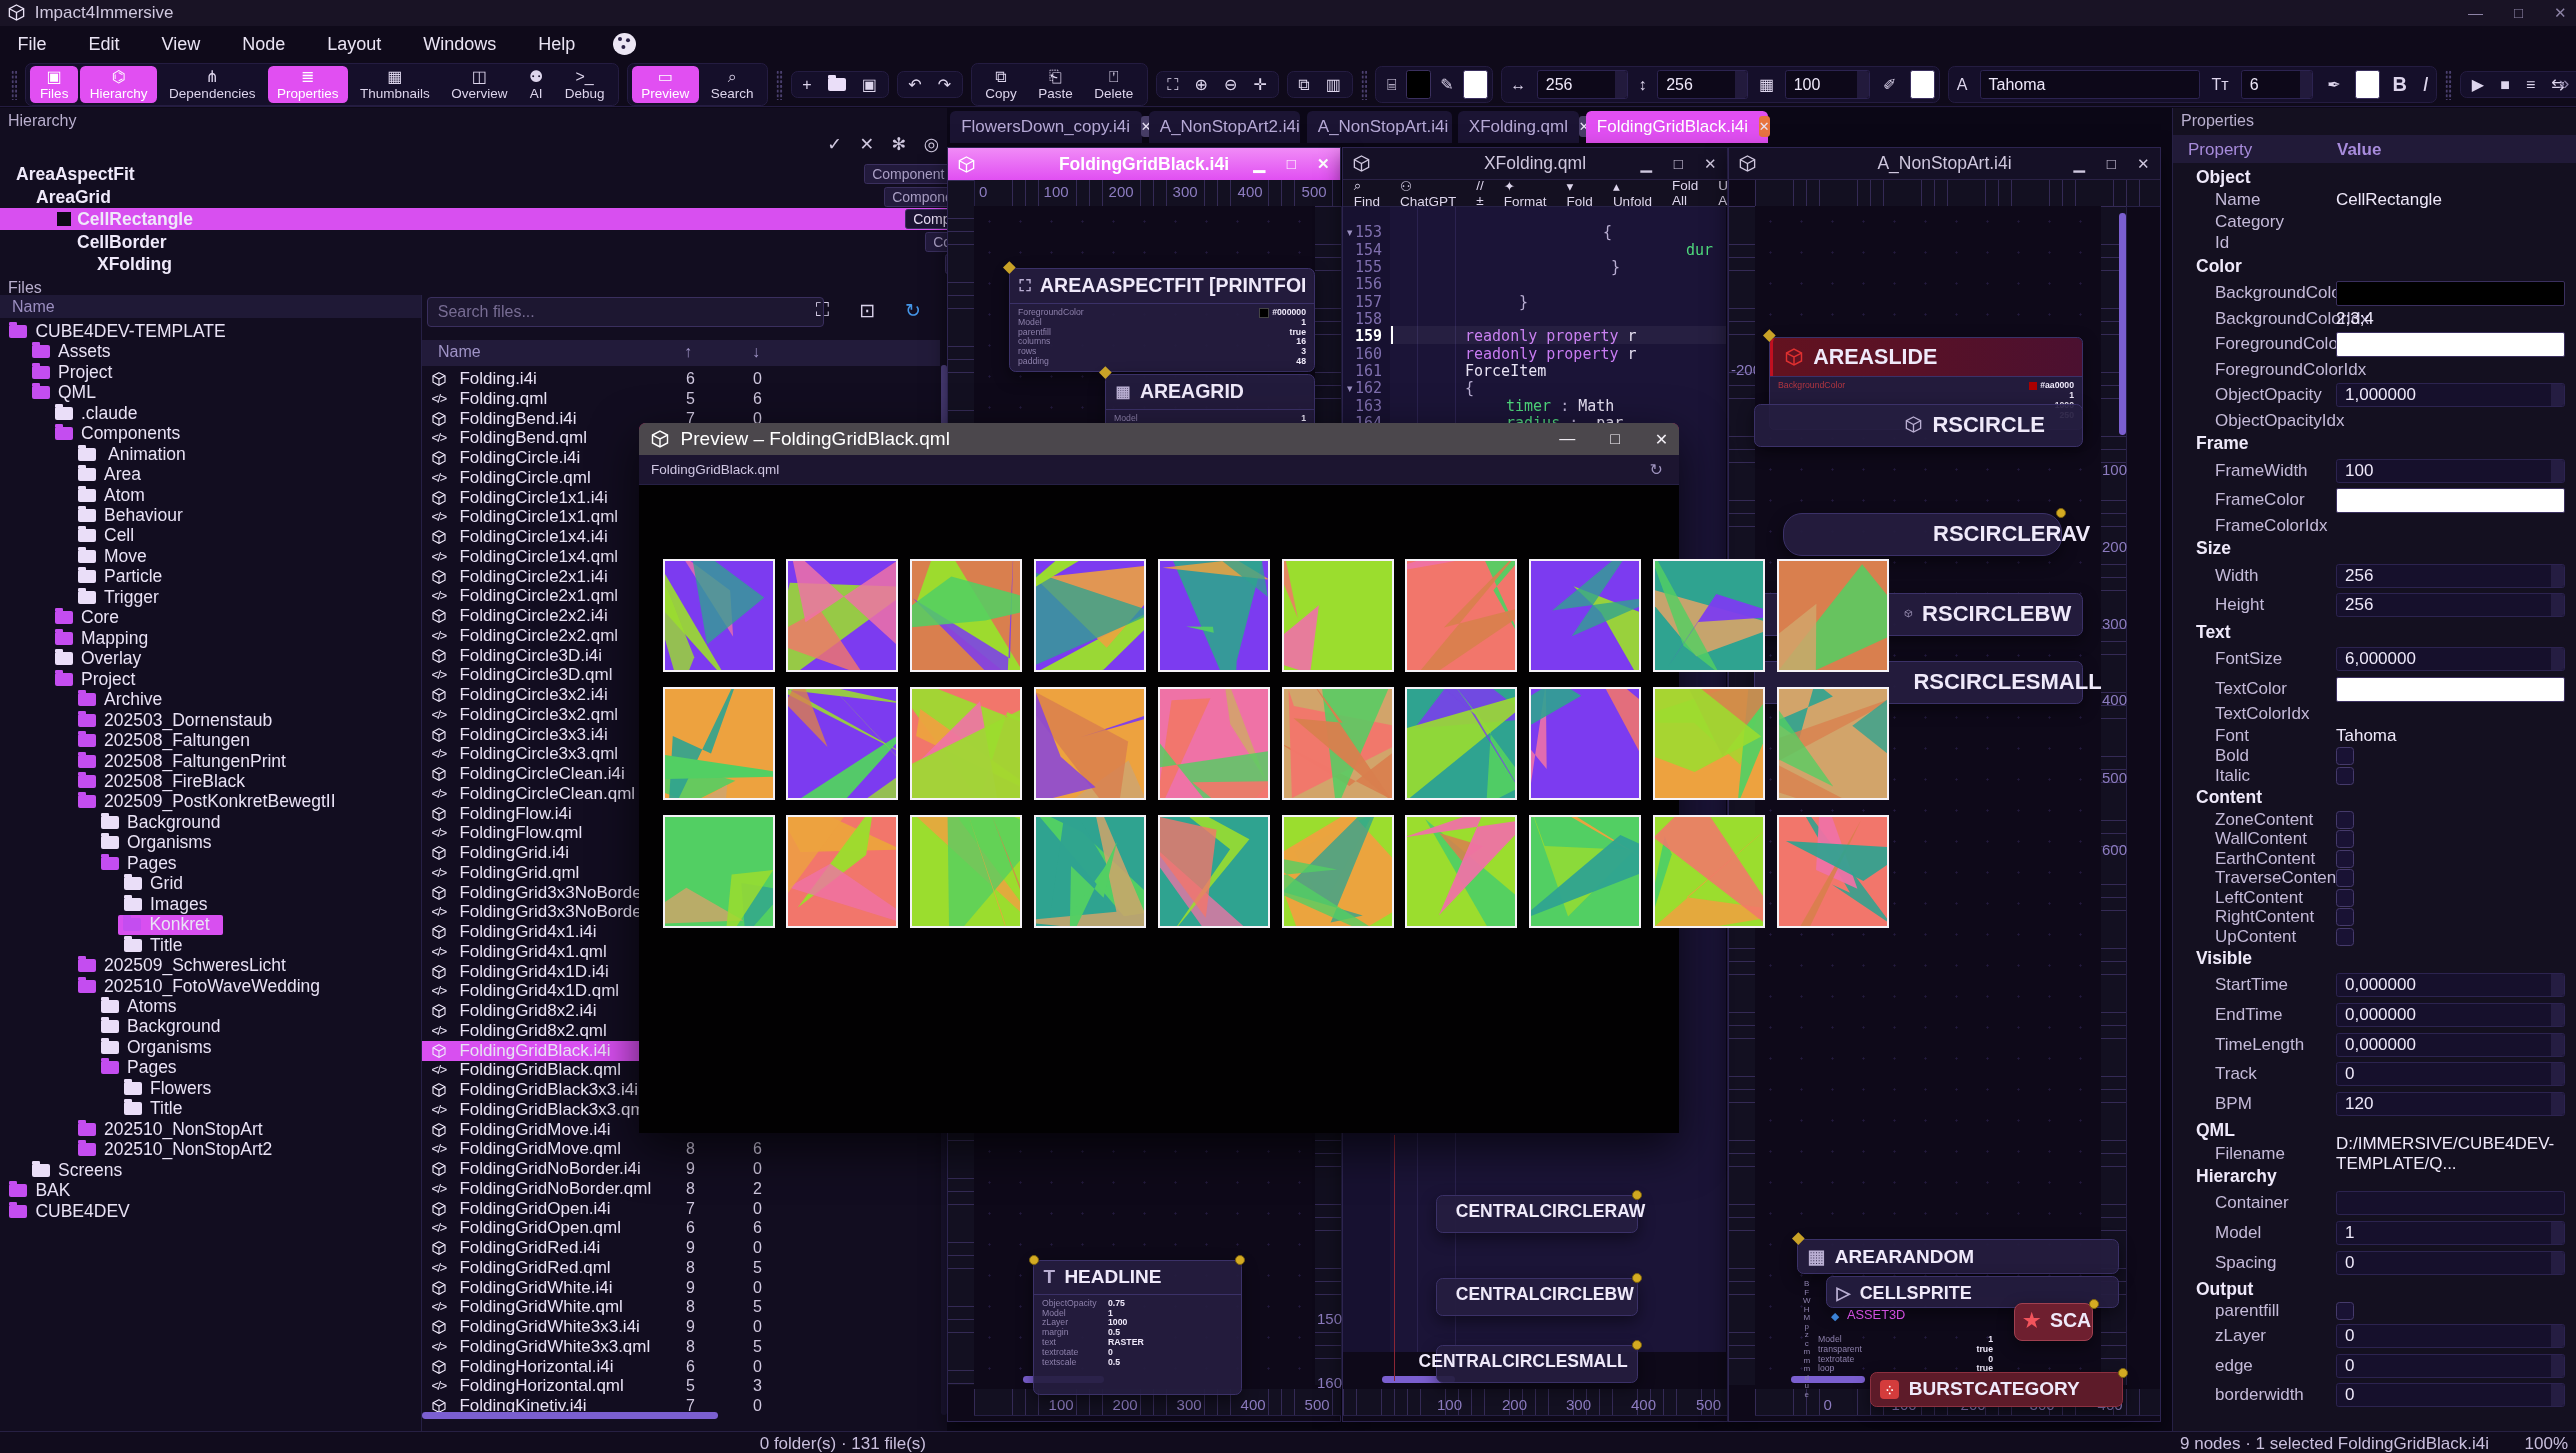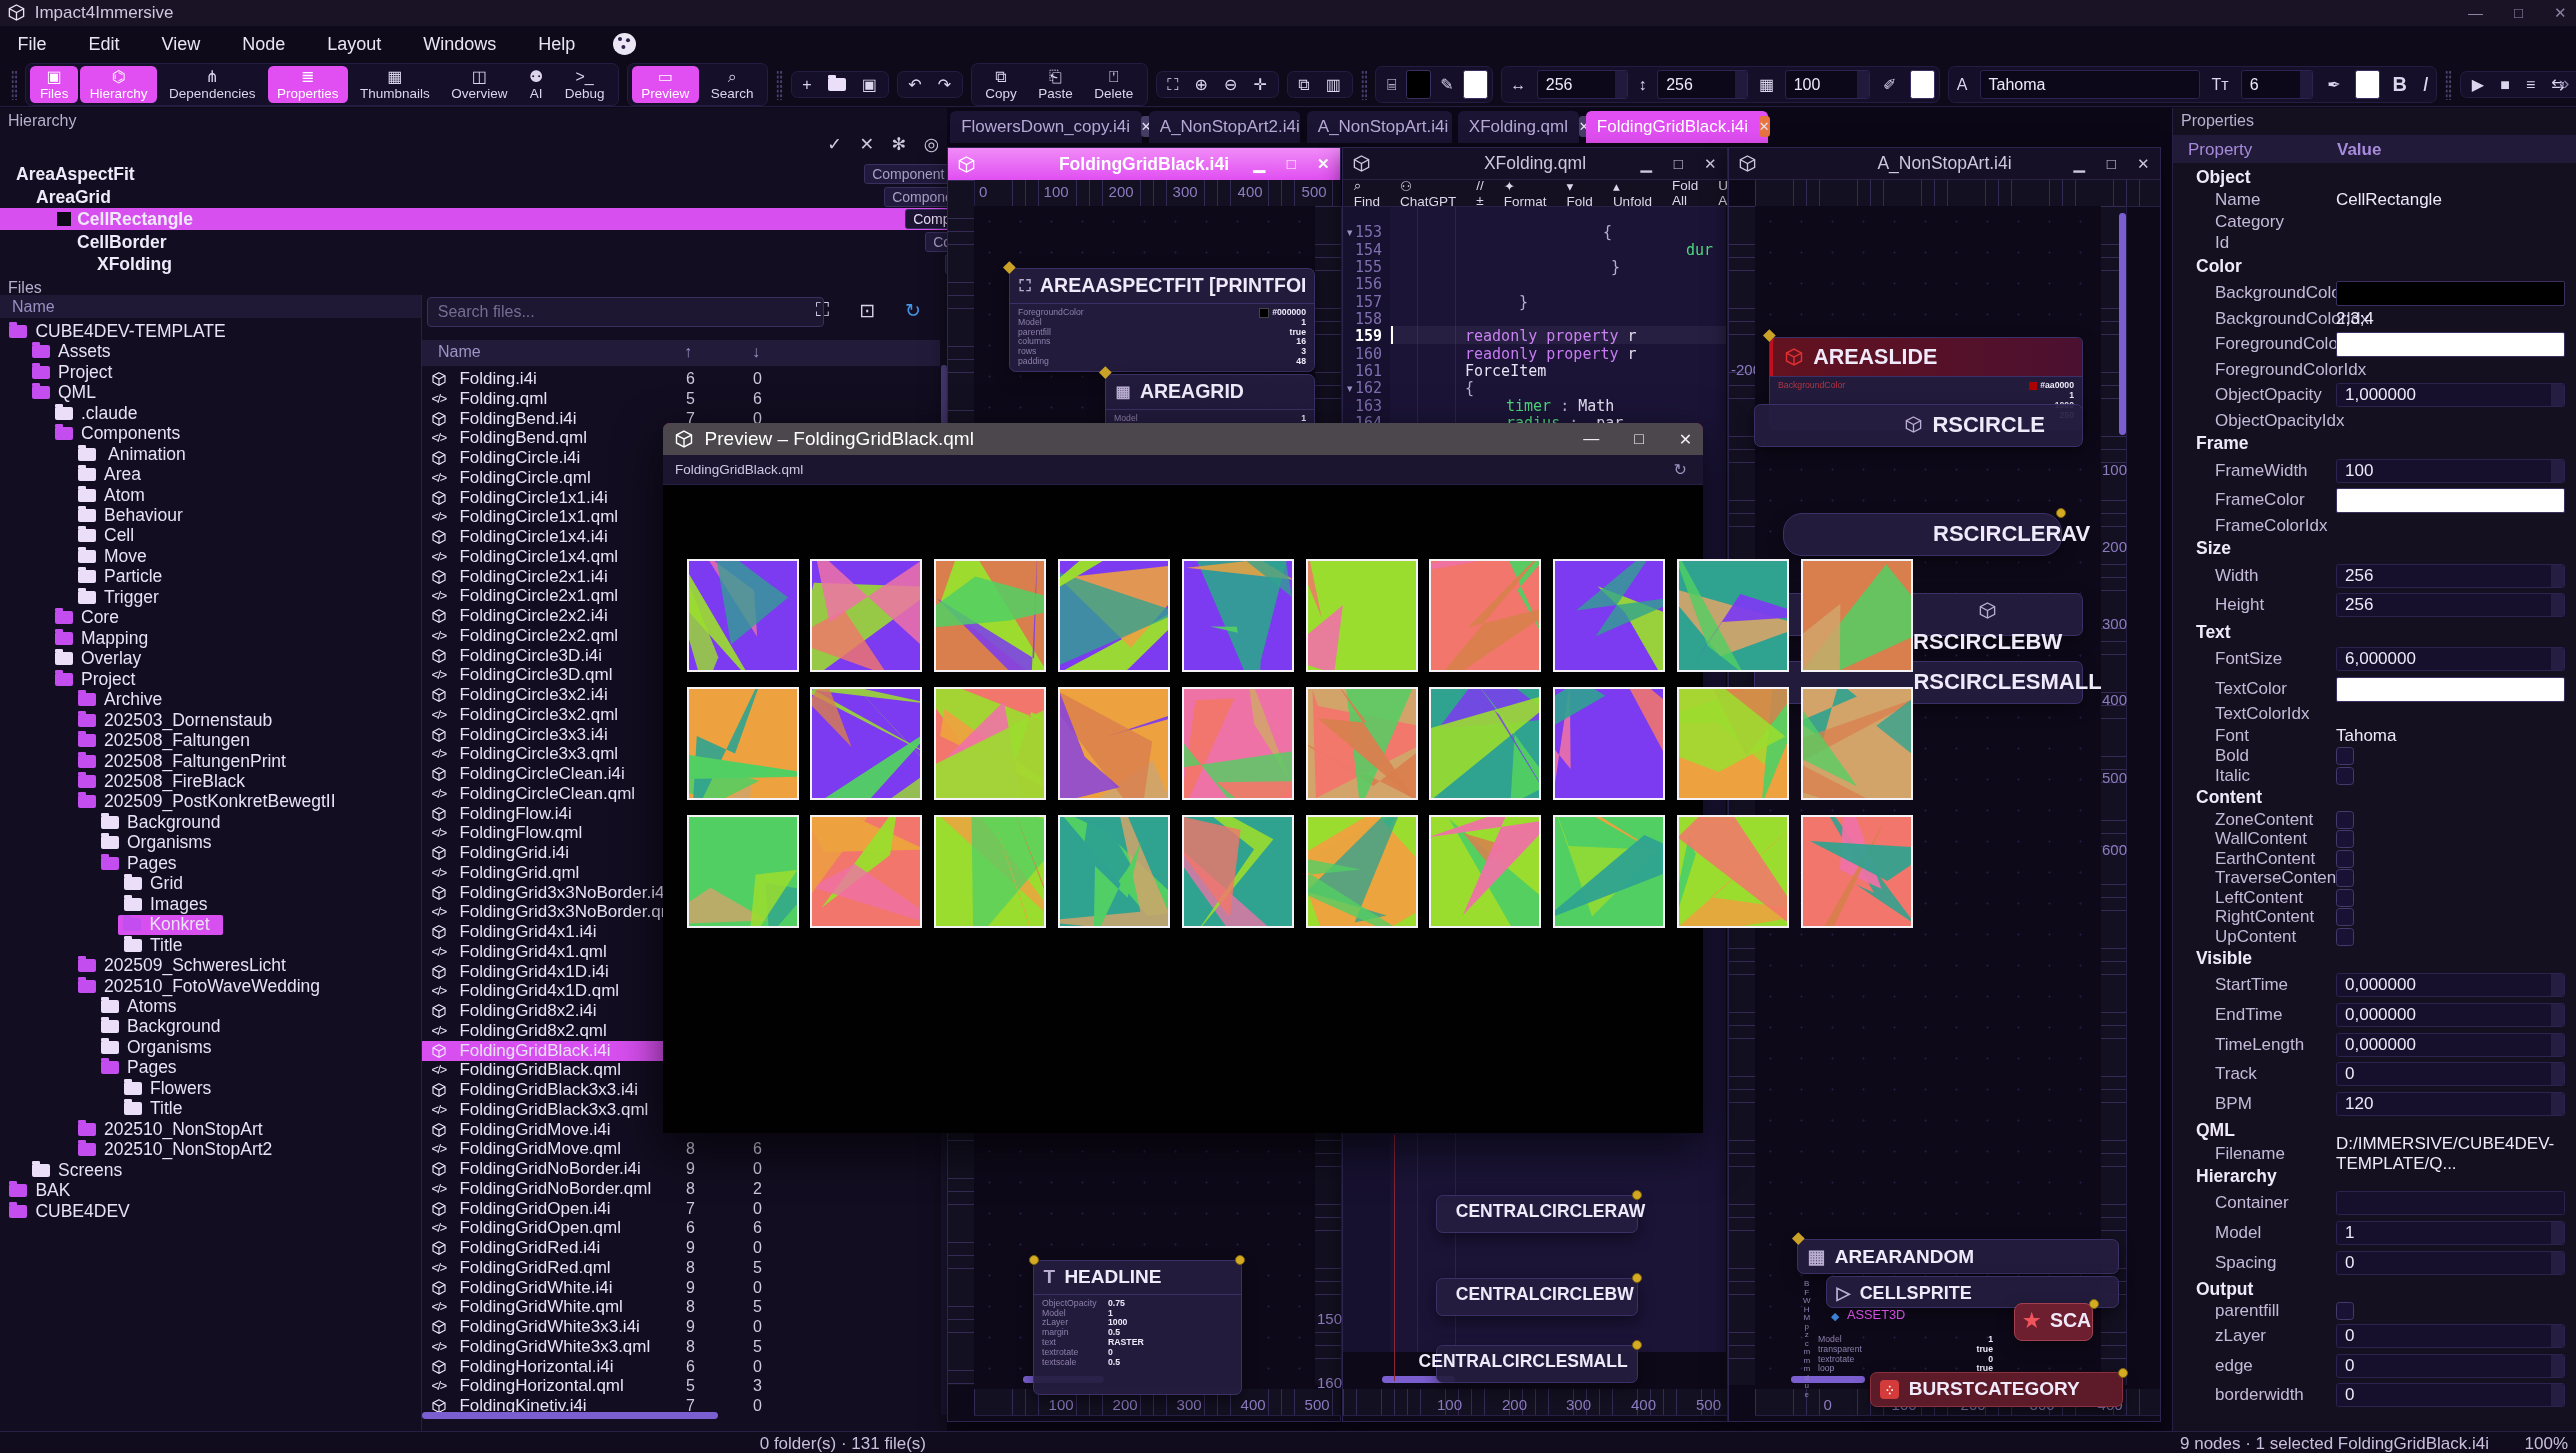--- a/index.html
+++ b/index.html
@@ -86,21 +86,21 @@
   .chip{display:inline-block;width:8px;height:8px;margin-right:2.7px;vertical-align:middle;}
   
   #xf-toolbar{position:absolute;display:flex;align-items:center;gap:20px;font-size:13.5px;color:#ddd5ec;background:#141021;border-bottom:0.7px solid #262045;padding-left:10.8px;box-sizing:border-box;}
   .gutter{position:absolute;background:#171130;border-right:0.7px solid #262045;}
   .lnum{position:absolute;right:8px;font-size:15px;color:#7f6fae;font-family:"DejaVu Sans Mono",monospace;}
   .lnum.cur{color:#fff;font-weight:bold;}
   .codeln{position:absolute;font-size:15px;font-family:"DejaVu Sans Mono",monospace;white-space:pre;}
   .kw{color:#c87bf2;}.gg{color:#4fd87c;}.br{color:#b9aed2;}.pl{color:#e8e2f4;}
   .foldarrow{position:absolute;font-size:10.8px;color:#9a8fc0;}
   
-  #preview{left:639px;top:423px;width:1040px;height:710px;border-radius:6.7px 6.7px 2.7px 2.7px;box-shadow:0 16px 47px rgba(0,0,0,.65);background:#be185d;margin-left:24px;}
+  #preview{left:639px;top:423px;width:1040px;height:710px;border-radius:6.7px 6.7px 2.7px 2.7px;box-shadow:0 16px 47px rgba(0,0,0,.65);background:#be185d;}
   #pv-title{position:absolute;left:0;top:0;width:100%;height:32px;background:#4b474c;border-radius:6.7px 6.7px 0 0;display:flex;align-items:center;gap:10.8px;padding:0 10.8px;box-sizing:border-box;color:#fff;font-size:19px;}
   #pv-title .wc{position:absolute;right:10.8px;display:flex;gap:35px;font-size:16px;color:#f2eff5;}
   #pv-tabs{position:absolute;left:0;top:32px;width:100%;height:30px;background:#1c1530;border-bottom:0.7px solid #262045;display:flex;align-items:center;padding:0 12px;box-sizing:border-box;font-size:13.5px;color:#cfc6e2;}
   #pv-tabs .rf{position:absolute;right:16px;color:#9d92bd;font-size:16px;}
   .tile{position:absolute;width:112px;height:113px;border:2px solid #f5f2f7;box-sizing:border-box;overflow:hidden;}
   .tile svg{width:100%;height:100%;display:block;}
   
   #props{left:2172px;top:108px;width:404px;height:1323px;background:#141020;border-left:0.7px solid #262045;}
   #props .hdr{position:absolute;left:0;top:27px;width:404px;height:28px;background:#211a38;color:#a78bdb;font-size:17px;}
   .prow{position:absolute;left:0;width:404px;display:flex;align-items:center;box-sizing:border-box;}
@@ -1255,21 +1255,21 @@
           <span>RSCIRCLE</span>
         </div>
   </div>
       <div class="gn" style="left:836px;top:405px;width:279px;height:43px;border-radius:19px;">
     <div class="hd" style="font-size:22px;padding:6.7px 10.8px 6.7px 149px;white-space:nowrap;">
           <span>RSCIRCLERAV</span>
         </div>
   </div>
       <div class="dot" style="left:1109px;top:400px;"></div>
       <div class="gn" style="left:807px;top:485px;width:329px;height:43px;">
-    <div class="hd" style="font-size:22px;padding:6.7px 10.8px 6.7px 149px;white-space:nowrap;flex-direction:column;">
+    <div class="hd" style="font-size:22px;padding:6.7px 10.8px 6.7px 149px;white-space:nowrap;">
           <svg width="19" height="19" viewBox="0 0 24 24" fill="none" stroke="#b9aed2" stroke-width="1.7">
             <path d="M12 2.5 21 7.25 V16.75 L12 21.5 3 16.75 V7.25 Z"></path>
             <path d="M3 7.25 12 12 21 7.25 M12 12 V21.5"></path>
           </svg>
           <span>RSCIRCLEBW</span>
         </div>
   </div>
       <div class="gn" style="left:807px;top:553px;width:329px;height:43px;">
     <div class="hd" style="font-size:22px;padding:6.7px 10.8px 6.7px 149px;white-space:nowrap;">
           <svg width="19" height="19" viewBox="0 0 24 24" fill="none" stroke="#b9aed2" stroke-width="1.7">

